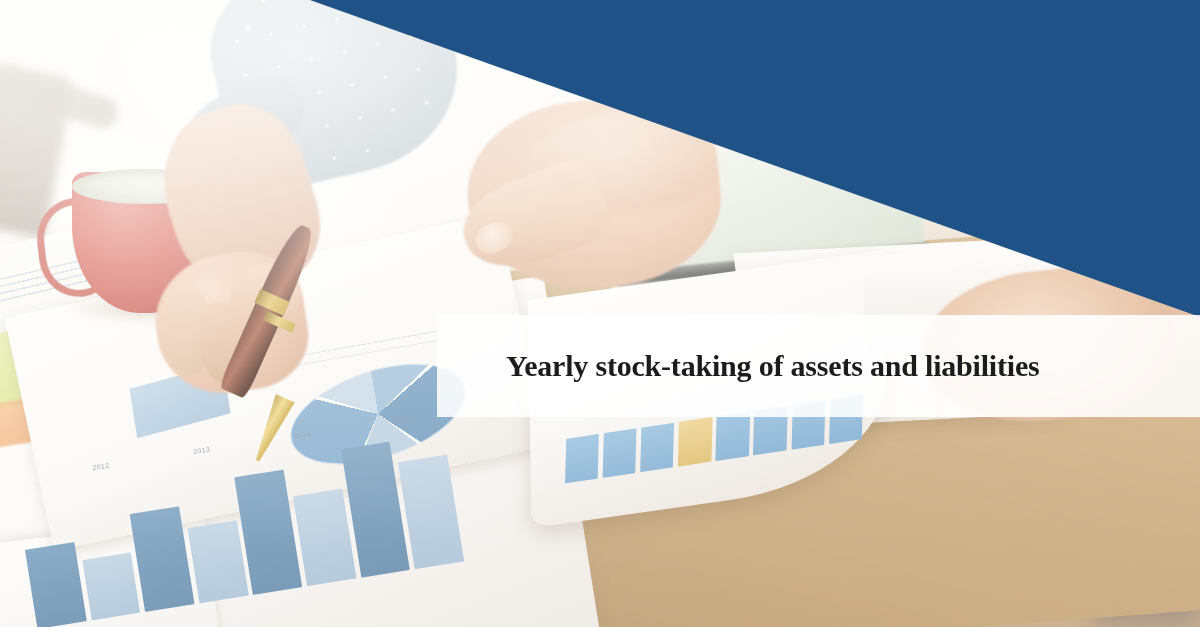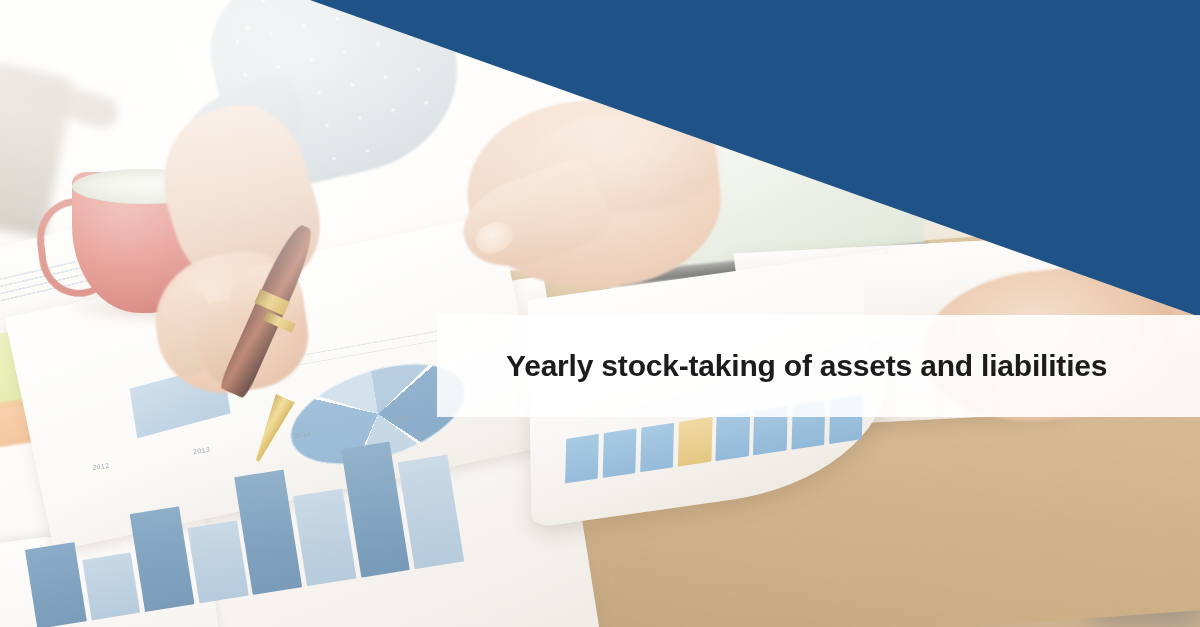--- a/index.html
+++ b/index.html
@@ -674,21 +674,21 @@
     align-items: center;
     backdrop-filter: blur(1px);
   }
   .title-text {
     margin: 0;
     padding-left: 69px;
     font-size: 30px;
     font-weight: 700;
     letter-spacing: -0.2px;
     color: #1c1c1c;
-    font-family: Liberation Sans, sans-serif;
+    font-family: Liberation Serif, serif;
     white-space: nowrap;
   }
 </style>
 </head>
 <body>
 
 <div id="hero">
 
   <div class="photo">
 

